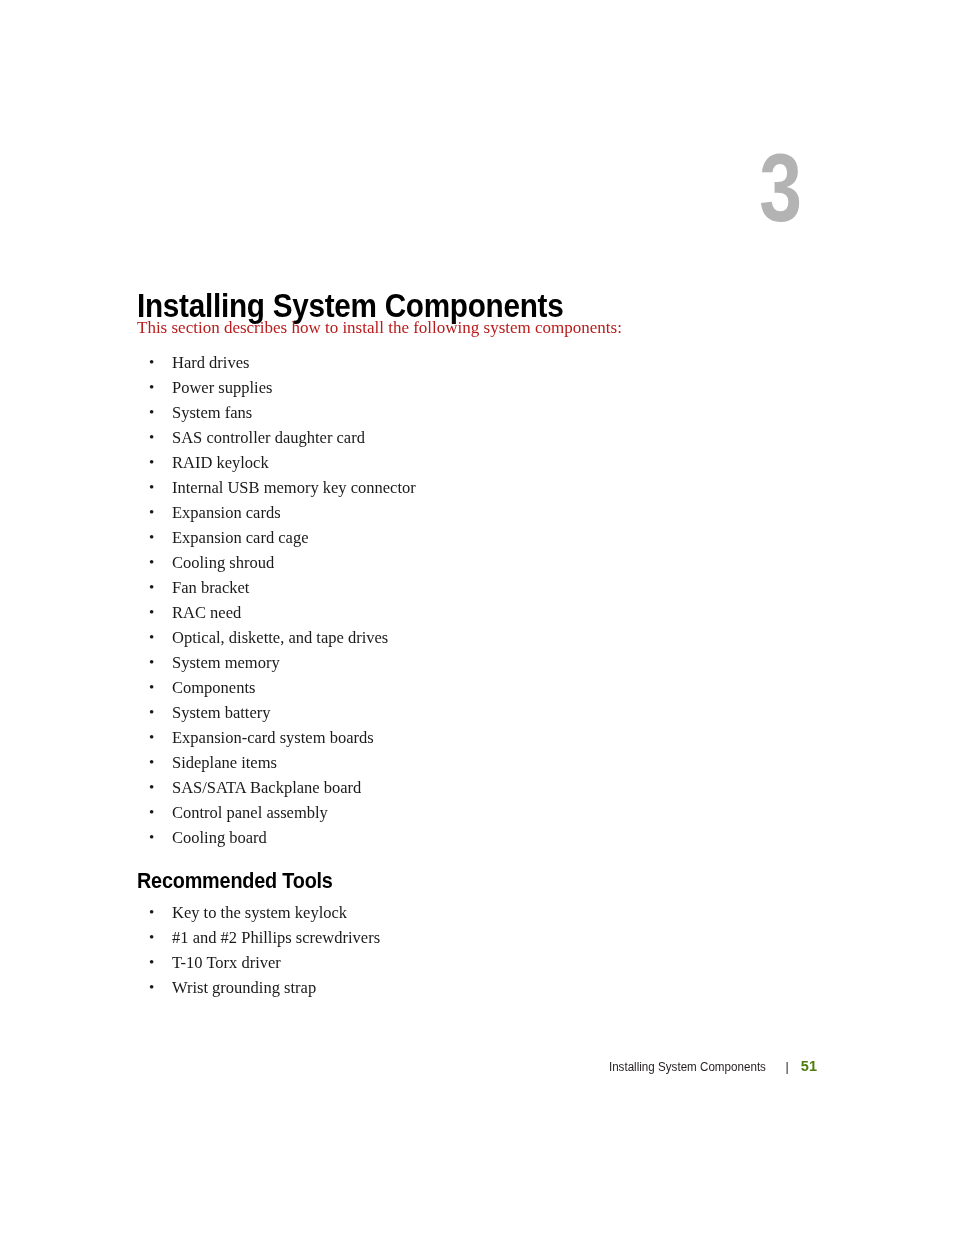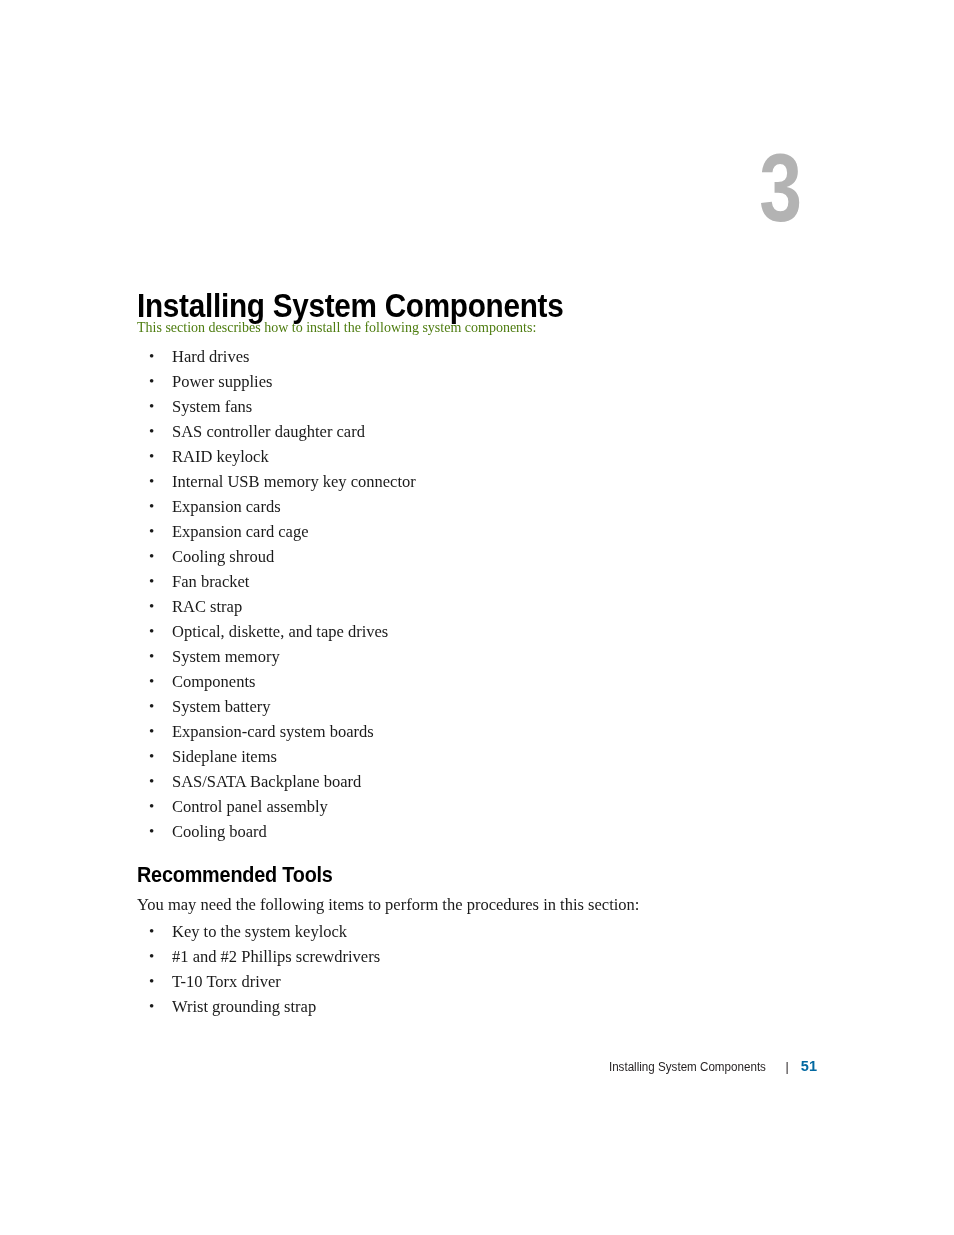--- a/index.html
+++ b/index.html
@@ -58,24 +58,24 @@
   
   .content {
     position: absolute;
     left: 137px;
     top: 317px;
     width: 700px;
   }
 
   .intro {
     font-family: "Liberation Serif", serif;
-    font-size: 14px;
+    font-size: 17px;
     line-height: 22px;
-    color: #4d7c0f;
-    margin: 0 0 5px 0;
+    color: #b91c1c;
+    margin: 0 0 11px 0;
   }
 
   ul.bullets {
     list-style: none;
     margin: 0;
     padding: 0;
   }
 
   ul.bullets li {
     position: relative;
@@ -136,21 +136,21 @@
     transform-origin: right baseline;
   }
   .footer-sep {
     font-size: 12.5px;
     color: #231f20;
     margin: 0 12px 0 14px;
   }
   .footer-pageno {
     font-size: 14.5px;
     font-weight: bold;
-    color: #0369a1;
+    color: #4d7c0f;
   }
 </style>
 </head>
 <body>
 
 <div class="page">
 
   <div class="chapter-number">3</div>
 
   <h1 class="chapter-title">Installing System Components</h1>
@@ -163,35 +163,34 @@
         <li><span class="bullet-dot">•</span><span>Hard drives</span></li>
         <li><span class="bullet-dot">•</span><span>Power supplies</span></li>
         <li><span class="bullet-dot">•</span><span>System fans</span></li>
         <li><span class="bullet-dot">•</span><span>SAS controller daughter card</span></li>
         <li><span class="bullet-dot">•</span><span>RAID keylock</span></li>
         <li><span class="bullet-dot">•</span><span>Internal USB memory key connector</span></li>
         <li><span class="bullet-dot">•</span><span>Expansion cards</span></li>
         <li><span class="bullet-dot">•</span><span>Expansion card cage</span></li>
         <li><span class="bullet-dot">•</span><span>Cooling shroud</span></li>
         <li><span class="bullet-dot">•</span><span>Fan bracket</span></li>
-        <li><span class="bullet-dot">•</span><span>RAC strap</span></li>
+        <li><span class="bullet-dot">•</span><span>RAC need</span></li>
         <li><span class="bullet-dot">•</span><span>Optical, diskette, and tape drives</span></li>
         <li><span class="bullet-dot">•</span><span>System memory</span></li>
         <li><span class="bullet-dot">•</span><span>Components</span></li>
         <li><span class="bullet-dot">•</span><span>System battery</span></li>
         <li><span class="bullet-dot">•</span><span>Expansion-card system boards</span></li>
         <li><span class="bullet-dot">•</span><span>Sideplane items</span></li>
         <li><span class="bullet-dot">•</span><span>SAS/SATA Backplane board</span></li>
         <li><span class="bullet-dot">•</span><span>Control panel assembly</span></li>
         <li><span class="bullet-dot">•</span><span>Cooling board</span></li>
       </ul>
 
     <h2 class="section-heading">Recommended Tools</h2>
 
-    <p class="section-intro">You may need the following items to perform the procedures in this section:</p>
 
     <ul class="bullets" id="tools-list">
         <li><span class="bullet-dot">•</span><span>Key to the system keylock</span></li>
         <li><span class="bullet-dot">•</span><span>#1 and #2 Phillips screwdrivers</span></li>
         <li><span class="bullet-dot">•</span><span>T-10 Torx driver</span></li>
         <li><span class="bullet-dot">•</span><span>Wrist grounding strap</span></li>
       </ul>
 
   </div>
 

